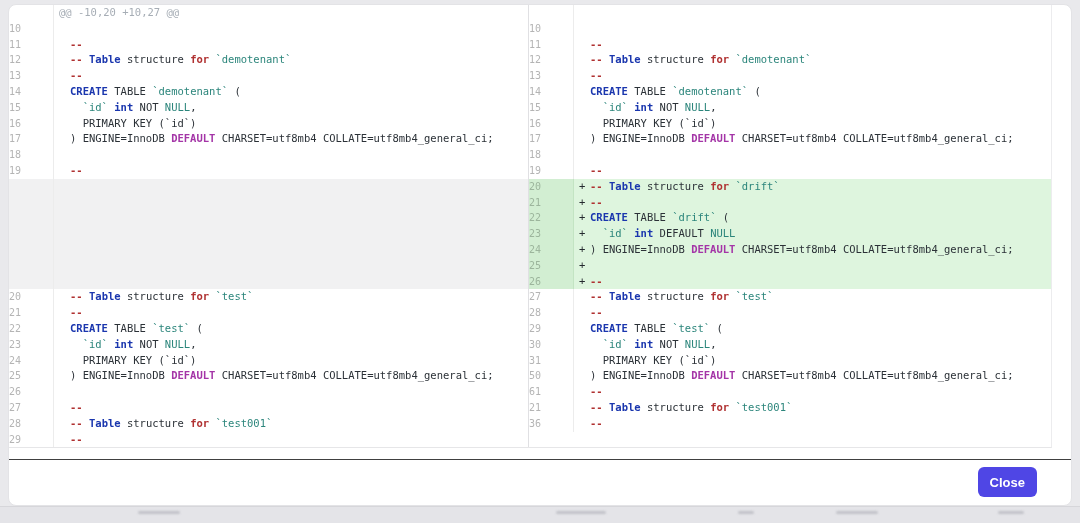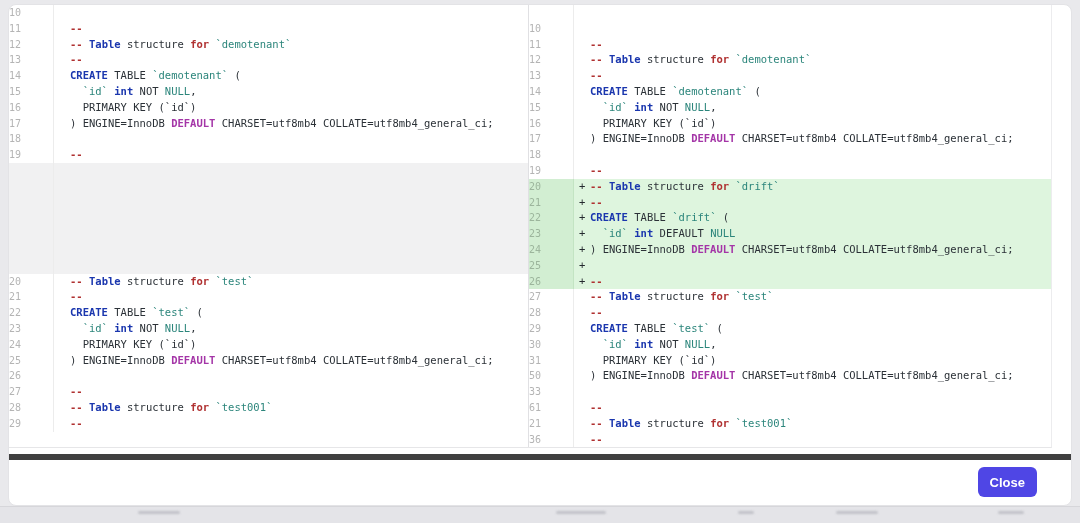--- a/index.html
+++ b/index.html
@@ -39,32 +39,33 @@
 
   
   .tk-k { color:#2b3137; }
   .tk-b { color:#1a36ae; font-weight:bold; }
   .tk-r { color:#b03131; font-weight:bold; }
   .tk-t { color:#2b857b; }
   .tk-m { color:#a435a7; font-weight:bold; }
 
   
   .spacer { height:14px; }
-  .footer { border-top:6px solid #404040; padding:7px 34px 8px 34px;
+  .footer { border-top:1px solid #404040; padding:7px 34px 8px 34px;
             display:flex; justify-content:flex-end; align-items:flex-start; flex:1; }
   .btn-close { background:#4f46e5; color:#ffffff; border:none; border-radius:6px;
                min-width:55px; height:30px; padding:0 12px; font-size:13px; font-weight:bold;
                font-family:"Liberation Sans", sans-serif; cursor:pointer; }
 </style>
 </head>
 <body>
 
 <div class="modal">
   <div class="diff">
     <div class="pane pane-left" id="pane-left">
+        <div class="drow header"><span class="gut"></span><span class="code"><span class="hunk">@@ -10,20 +10,27 @@</span></span></div>
         <div class="drow context"><span class="gut">10</span><span class="code"><span class="marker"></span></span></div>
         <div class="drow context"><span class="gut">11</span><span class="code"><span class="marker"></span><span class="tk-r">--</span></span></div>
         <div class="drow context"><span class="gut">12</span><span class="code"><span class="marker"></span><span class="tk-r">--</span><span class="tk-k"> </span><span class="tk-b">Table</span><span class="tk-k"> structure </span><span class="tk-r">for</span><span class="tk-k"> </span><span class="tk-t">`demotenant`</span></span></div>
         <div class="drow context"><span class="gut">13</span><span class="code"><span class="marker"></span><span class="tk-r">--</span></span></div>
         <div class="drow context"><span class="gut">14</span><span class="code"><span class="marker"></span><span class="tk-b">CREATE</span><span class="tk-k"> TABLE </span><span class="tk-t">`demotenant`</span><span class="tk-k"> (</span></span></div>
         <div class="drow context"><span class="gut">15</span><span class="code"><span class="marker"></span><span class="tk-k">  </span><span class="tk-t">`id`</span><span class="tk-k"> </span><span class="tk-b">int</span><span class="tk-k"> NOT </span><span class="tk-t">NULL</span><span class="tk-k">,</span></span></div>
         <div class="drow context"><span class="gut">16</span><span class="code"><span class="marker"></span><span class="tk-k">  PRIMARY KEY (`id`)</span></span></div>
         <div class="drow context"><span class="gut">17</span><span class="code"><span class="marker"></span><span class="tk-k">) ENGINE=InnoDB </span><span class="tk-m">DEFAULT</span><span class="tk-k"> CHARSET=utf8mb4 COLLATE=utf8mb4_general_ci;</span></span></div>
         <div class="drow context"><span class="gut">18</span><span class="code"><span class="marker"></span></span></div>
         <div class="drow context"><span class="gut">19</span><span class="code"><span class="marker"></span><span class="tk-r">--</span></span></div>
@@ -104,21 +105,20 @@
         <div class="drow insert"><span class="gut">23</span><span class="code"><span class="marker">+</span><span class="tk-k">  </span><span class="tk-t">`id`</span><span class="tk-k"> </span><span class="tk-b">int</span><span class="tk-k"> DEFAULT </span><span class="tk-t">NULL</span></span></div>
         <div class="drow insert"><span class="gut">24</span><span class="code"><span class="marker">+</span><span class="tk-k">) ENGINE=InnoDB </span><span class="tk-m">DEFAULT</span><span class="tk-k"> CHARSET=utf8mb4 COLLATE=utf8mb4_general_ci;</span></span></div>
         <div class="drow insert"><span class="gut">25</span><span class="code"><span class="marker">+</span></span></div>
         <div class="drow insert"><span class="gut">26</span><span class="code"><span class="marker">+</span><span class="tk-r">--</span></span></div>
         <div class="drow context"><span class="gut">27</span><span class="code"><span class="marker"></span><span class="tk-r">--</span><span class="tk-k"> </span><span class="tk-b">Table</span><span class="tk-k"> structure </span><span class="tk-r">for</span><span class="tk-k"> </span><span class="tk-t">`test`</span></span></div>
         <div class="drow context"><span class="gut">28</span><span class="code"><span class="marker"></span><span class="tk-r">--</span></span></div>
         <div class="drow context"><span class="gut">29</span><span class="code"><span class="marker"></span><span class="tk-b">CREATE</span><span class="tk-k"> TABLE </span><span class="tk-t">`test`</span><span class="tk-k"> (</span></span></div>
         <div class="drow context"><span class="gut">30</span><span class="code"><span class="marker"></span><span class="tk-k">  </span><span class="tk-t">`id`</span><span class="tk-k"> </span><span class="tk-b">int</span><span class="tk-k"> NOT </span><span class="tk-t">NULL</span><span class="tk-k">,</span></span></div>
         <div class="drow context"><span class="gut">31</span><span class="code"><span class="marker"></span><span class="tk-k">  PRIMARY KEY (`id`)</span></span></div>
         <div class="drow context"><span class="gut">50</span><span class="code"><span class="marker"></span><span class="tk-k">) ENGINE=InnoDB </span><span class="tk-m">DEFAULT</span><span class="tk-k"> CHARSET=utf8mb4 COLLATE=utf8mb4_general_ci;</span></span></div>
-        <div class="drow context"><span class="gut">33</span><span class="code"><span class="marker"></span></span></div>
         <div class="drow context"><span class="gut">61</span><span class="code"><span class="marker"></span><span class="tk-r">--</span></span></div>
         <div class="drow context"><span class="gut">21</span><span class="code"><span class="marker"></span><span class="tk-r">--</span><span class="tk-k"> </span><span class="tk-b">Table</span><span class="tk-k"> structure </span><span class="tk-r">for</span><span class="tk-k"> </span><span class="tk-t">`test001`</span></span></div>
         <div class="drow context"><span class="gut">36</span><span class="code"><span class="marker"></span><span class="tk-r">--</span></span></div>
       </div>
   </div>
   <div class="spacer"></div>
   <div class="footer">
     <button class="btn-close">Close</button>
   </div>
 </div>

